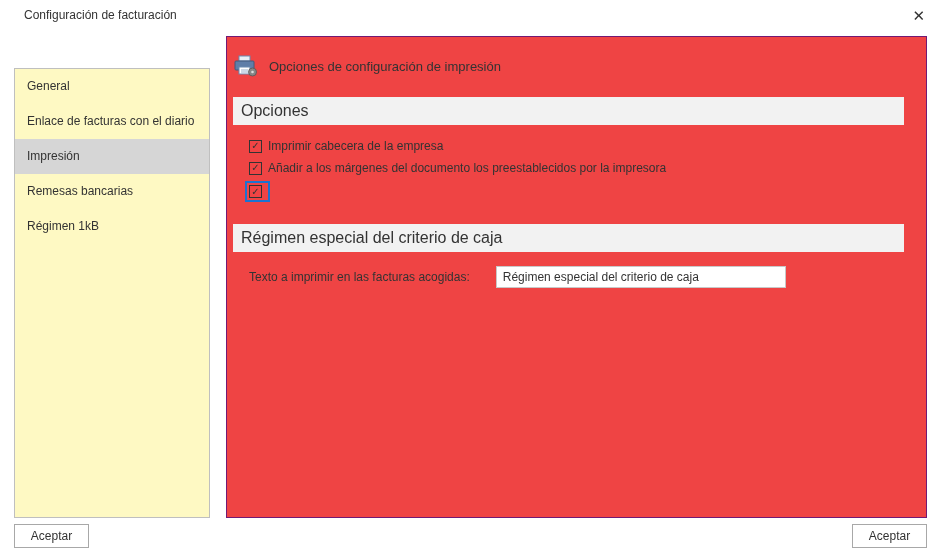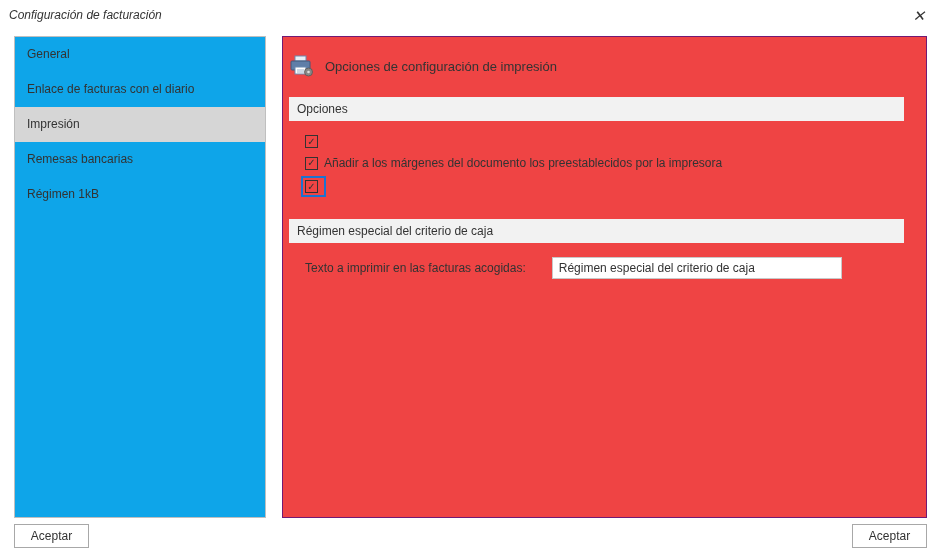--- a/index.html
+++ b/index.html
@@ -9,42 +9,42 @@
     color: #333;
     background: #fff;
     width: 941px;
     height: 553px;
     overflow: hidden;
   }
   .titlebar {
     display: flex;
     justify-content: space-between;
     align-items: center;
-    padding: 6px 8px 4px 9px;
+    padding: 6px 8px 4px 24px;
     height: 28px;
-    font-style: italic;
   }
   .titlebar .title { font-size: 12px; }
   .close-x {
     font-size: 15px;
     font-family: Arial, sans-serif;
     padding: 2px 8px;
     cursor: pointer;
     line-height: 1;
   }
   .body-area {
     display: flex;
     gap: 16px;
     padding: 8px 14px 0 14px;
     height: 490px;
   }
   .sidebar {
-    width: 252px;
+    width: 196px;
     border: 1px solid #bfbfbf;
-    background: #0ea5e9;
+    background: #fef9c3;
+    margin-top: 32px;
   }
   .sidebar-item {
     padding: 10px 12px;
     font-size: 12px;
     color: #333;
     cursor: pointer;
     border-bottom: 1px solid transparent;
   }
   .sidebar-item.selected {
     background: #d6d6d6;
@@ -62,21 +62,21 @@
     gap: 12px;
     margin-bottom: 20px;
   }
   .panel-header .ptitle {
     font-size: 13px;
   }
   .printer-icon { width: 24px; height: 22px; position: relative; }
   .section-header {
     background: #f2f2f2;
     padding: 5px 8px;
-    font-size: 12px;
+    font-size: 16px;
     margin-bottom: 14px;
   }
   .options-block { padding: 0 0 16px 16px; }
   .option-row {
     display: flex;
     align-items: center;
     gap: 6px;
     margin-bottom: 8px;
     font-size: 12px;
   }
@@ -169,20 +169,21 @@
         </svg>
       </span>
       <span class="ptitle">Opciones de configuración de impresión</span>
     </div>
 
     <div class="section-header">Opciones</div>
 
     <div class="options-block">
       <label class="option-row">
         <span class="cbx">✓</span>
+        <span>Imprimir cabecera de la empresa</span>
       </label>
       <label class="option-row">
         <span class="cbx">✓</span>
         <span>Añadir a los márgenes del documento los preestablecidos por la impresora</span>
       </label>
       <div>
         <label class="option-row highlight">
           <span class="cbx">✓</span>
         </label>
       </div>

